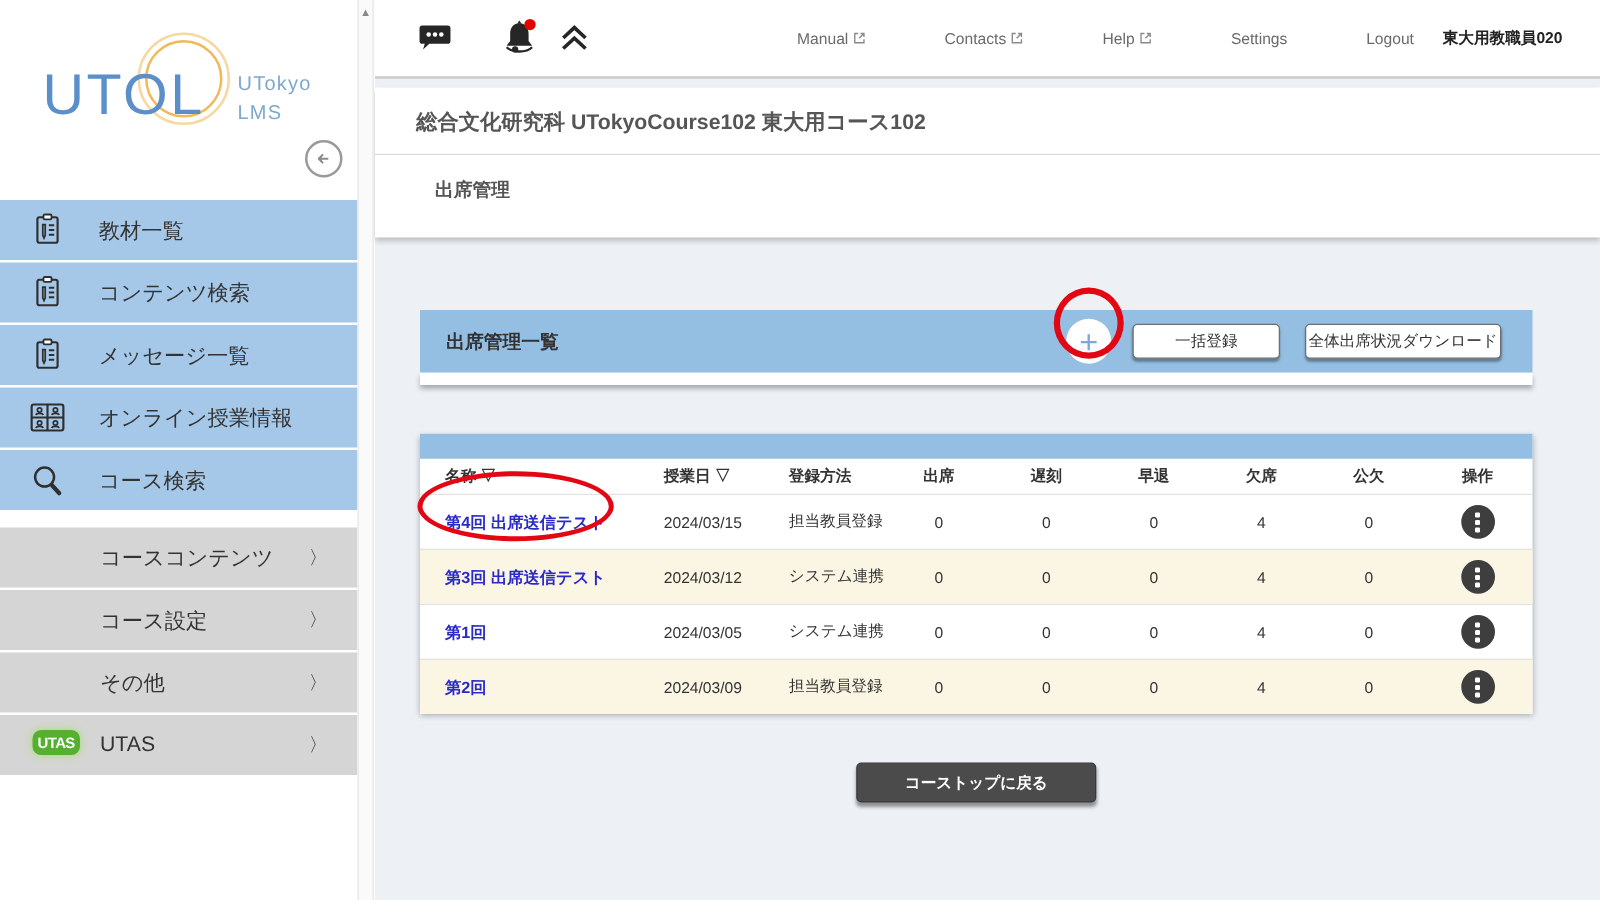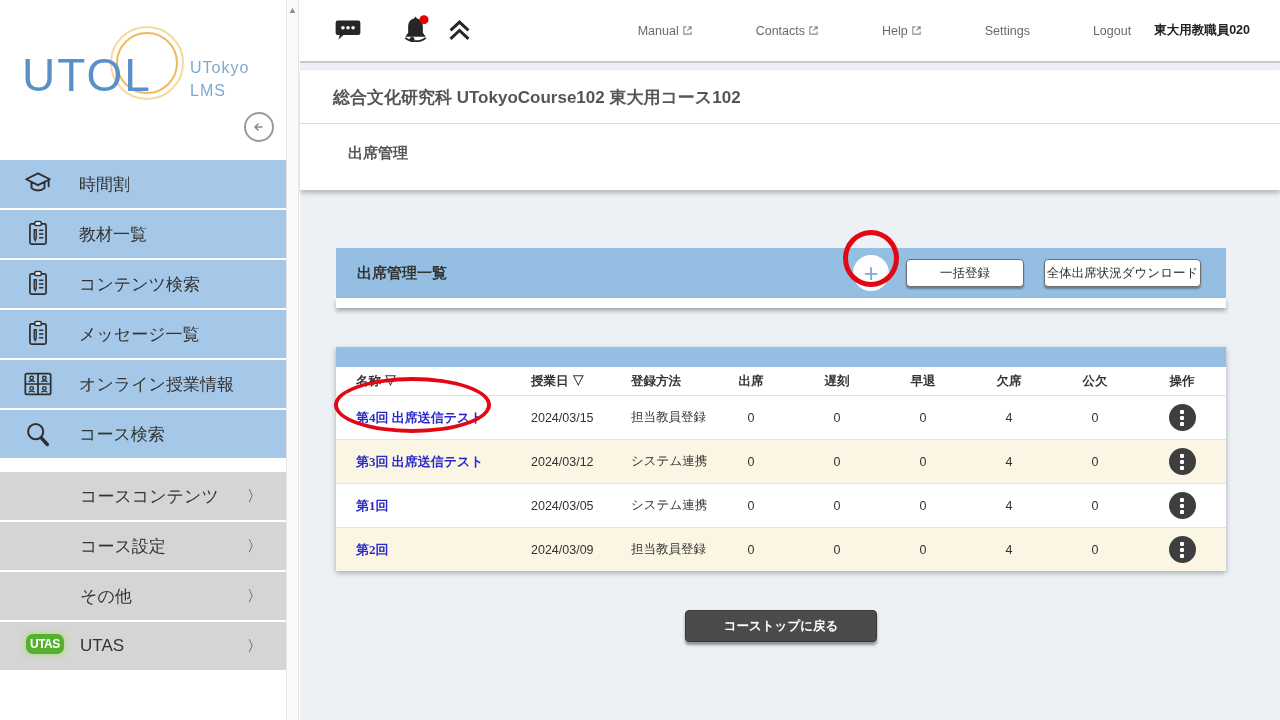--- a/index.html
+++ b/index.html
@@ -2,21 +2,21 @@
 <html><head>
 <meta charset="utf-8">
 <style>
   * { margin:0; padding:0; box-sizing:border-box; }
   html,body { width:1280px; height:720px; overflow:hidden; }
   body { font-family:"Liberation Sans", sans-serif; background:#ffffff; position:relative; color:#333; }
 
   
   .sidebar { position:absolute; left:0; top:0; width:286px; height:720px; background:#ffffff; z-index:2; }
   .logo-row { position:relative; height:160px; }
-  .logo-text { position:absolute; left:22px; top:48px; font-size:46px; letter-spacing:2px; color:#5b8fc9; z-index:1; }
+  .logo-text { position:absolute; left:34px; top:48px; font-size:46px; letter-spacing:2px; color:#5b8fc9; z-index:1; }
   .ring1, .ring2 { position:absolute; border-radius:50%; z-index:0; }
   .ring1 { left:116px; top:32px; width:62px; height:62px; border:2px solid #efb95c; }
   .ring2 { left:110px; top:26px; width:74px; height:74px; border:2px solid #f6d9a0; }
   .logo-sub { position:absolute; left:190px; top:56px; font-size:16px; line-height:1.45; color:#7fa8cf; letter-spacing:1px; z-index:1; }
   .collapse-btn { position:absolute; right:12px; top:112px; width:30px; height:30px; border:2px solid #9a9a9a; border-radius:50%; display:flex; align-items:center; justify-content:center; background:#fff; cursor:pointer; }
   .side-item { height:48px; margin-bottom:2px; background:#a6c8e8; display:flex; align-items:center; cursor:pointer; }
   .side-item .s-icon { width:34px; margin-left:21px; display:flex; justify-content:center; }
   .side-item .s-label { margin-left:24px; font-size:17px; color:#333; }
   .groups { margin-top:14px; }
   .group-item { position:relative; height:48px; margin-bottom:2px; background:#d5d5d5; display:flex; align-items:center; padding-left:80px; cursor:pointer; }
@@ -52,21 +52,21 @@
   .btn-bulk { width:118px; }
   .btn-dl { width:157px; }
   .panel-strip { height:10px; background:#fff; box-shadow:0 3px 4px rgba(0,0,0,0.3); }
 
   .tablewrap { margin-top:39px; background:#fff; box-shadow:0 2px 5px rgba(0,0,0,0.3); }
   .t-accent { height:20px; background:#95bfe2; }
   .t-row { display:grid; grid-template-columns:195px 100px 77px 86px 86px 86px 86px 86px 88px; align-items:center; }
   .t-head { height:28px; font-size:12.5px; font-weight:bold; color:#333; }
   .t-body { height:44px; border-top:1px solid #e2e2e2; font-size:12.5px; color:#333; }
   .t-body.cream { background:#fbf5e4; }
-  .c-name { padding-left:20px; white-space:nowrap;font-family:Liberation Serif, serif; }
+  .c-name { padding-left:20px; white-space:nowrap; }
   .c-left { white-space:nowrap; }
   .c-num, .c-act { text-align:center; }
   .row-link { color:#2a2ac9; font-weight:bold; font-size:13px; text-decoration:none; cursor:pointer; white-space:nowrap; }
   .kebab { width:27px; height:27px; border-radius:50%; background:#3e3e3e; display:flex; flex-direction:column; align-items:center; justify-content:center; gap:2px; margin:0 auto; cursor:pointer; }
   .kebab i { width:4px; height:4px; background:#fff; border-radius:1px; }
 
   .back-btn { display:block; width:192px; height:32px; margin:39px auto 0; background:#4b4b4b; border:1px solid #3a3a3a; color:#fff; font-size:12.5px; font-weight:bold; border-radius:4px; box-shadow:0 3px 3px rgba(0,0,0,0.4); cursor:pointer; font-family:"Liberation Sans", sans-serif; }
 
   
   .anno { position:absolute; border-radius:50%; pointer-events:none; z-index:9; }
@@ -88,28 +88,20 @@
       <div>LMS</div>
     </div>
     <div class="collapse-btn">
       <svg width="16" height="16" viewBox="0 0 16 16">
         <path d="M11 8 H4 M7 5 L4 8 l3 3" fill="none" stroke="#8a8a8a" stroke-width="1.6" stroke-linecap="round" stroke-linejoin="round"></path>
       </svg>
     </div>
   </div>
 
   <div class="menu">
-    <div class="side-item">
-      <span class="s-icon">
-        <svg width="30" height="26" viewBox="0 0 24 22">
-            <path d="M12 2 2 7l10 5 10-5-10-5z M6.5 9.5v5c3 2.6 8 2.6 11 0v-5 M21 7.5v5.5" fill="none" stroke="#2f2f2f" stroke-width="1.6" stroke-linejoin="round" stroke-linecap="round"></path>
-          </svg>
-      </span>
-      <span class="s-label">時間割</span>
-    </div>
     <div class="side-item">
       <span class="s-icon">
         <svg width="26" height="28" viewBox="0 0 24 26">
             <rect x="4.5" y="3.5" width="15" height="19" rx="1.5" fill="none" stroke="#2f2f2f" stroke-width="1.6"></rect>
             <rect x="9" y="1.5" width="6" height="3.6" rx="1" fill="#fff" stroke="#2f2f2f" stroke-width="1.4"></rect>
             <path d="M13 9.5h4 M13 13h4 M13 16.5h4" stroke="#2f2f2f" stroke-width="1.4"></path>
             <path d="M8.5 9 v8 l0.9 2 0.9-2 v-8 z" fill="none" stroke="#2f2f2f" stroke-width="1.3"></path>
           </svg>
       </span>
       <span class="s-label">教材一覧</span>

